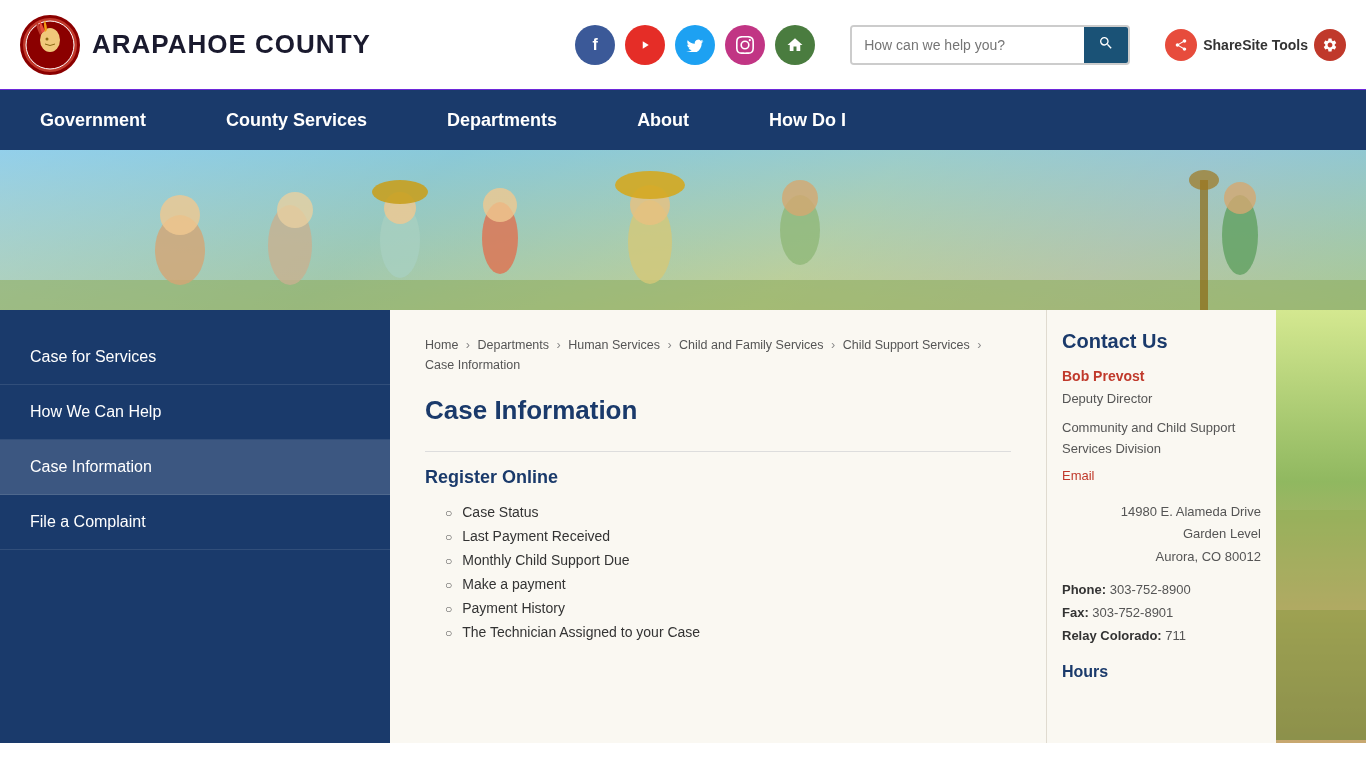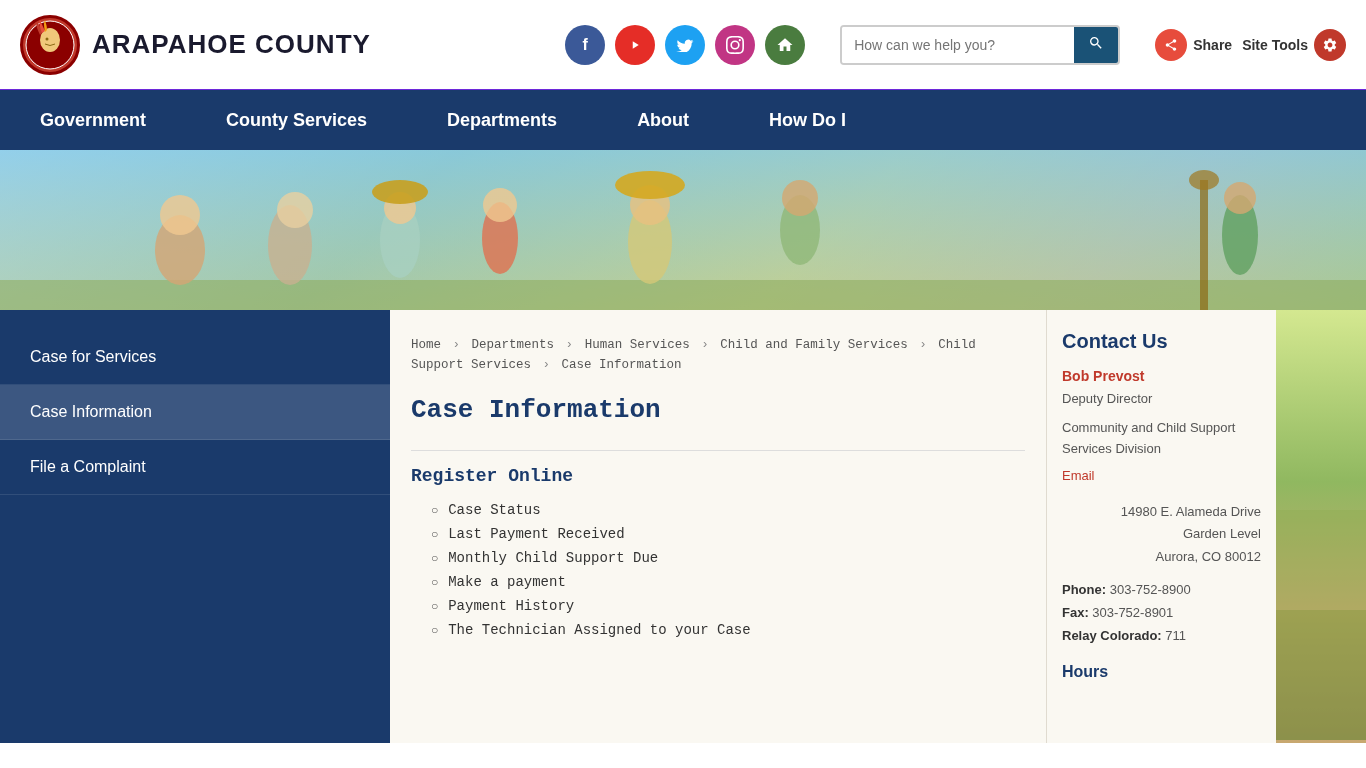--- a/index.html
+++ b/index.html
@@ -90,21 +90,20 @@
       border: none;
       padding: 8px 14px;
       cursor: pointer;
       color: white;
       font-size: 16px;
     }
 
     .header-actions {
       display: flex;
       align-items: center;
-      gap: 10px;
       margin-left: 15px;
     }
     .share-btn {
       display: flex;
       align-items: center;
       gap: 6px;
       cursor: pointer;
       font-size: 14px;
       color: #333;
       font-weight: bold;
@@ -196,22 +195,21 @@
       display: block;
       text-decoration: none;
       border-bottom: 1px solid rgba(255,255,255,0.1);
     }
     .sidebar-item.active { background: rgba(255,255,255,0.15); }
 
     
     .main-content {
       flex: 1;
       background: #faf8f2;
-      padding: 25px 21px;
-      font-family: Liberation Mono, monospace;
+      padding: 25px 35px;
     }
 
     
     .breadcrumb {
       font-size: 12.5px;
       color: #555;
       margin-bottom: 20px;
       line-height: 1.6;
     }
     .breadcrumb a {
@@ -459,20 +457,21 @@
     <ellipse cx="1204" cy="30" rx="15" ry="10" fill="#a07820" opacity="0.7"></ellipse>
     <ellipse cx="1240" cy="85" rx="18" ry="40" fill="#60a060" opacity="0.8"></ellipse>
     <circle cx="1240" cy="48" r="16" fill="#d4a870" opacity="0.8"></circle>
   </svg>
 </div>
 
 <div class="content-wrapper">
 
   <aside class="sidebar">
     <a class="sidebar-item">Case for Services</a>
+    <a class="sidebar-item">How We Can Help</a>
     <a class="sidebar-item active">Case Information</a>
     <a class="sidebar-item">File a Complaint</a>
   </aside>
 
   <div class="middle-area">
 
     <main class="main-content">
 
       <nav class="breadcrumb">
         <a href="#">Home</a>

